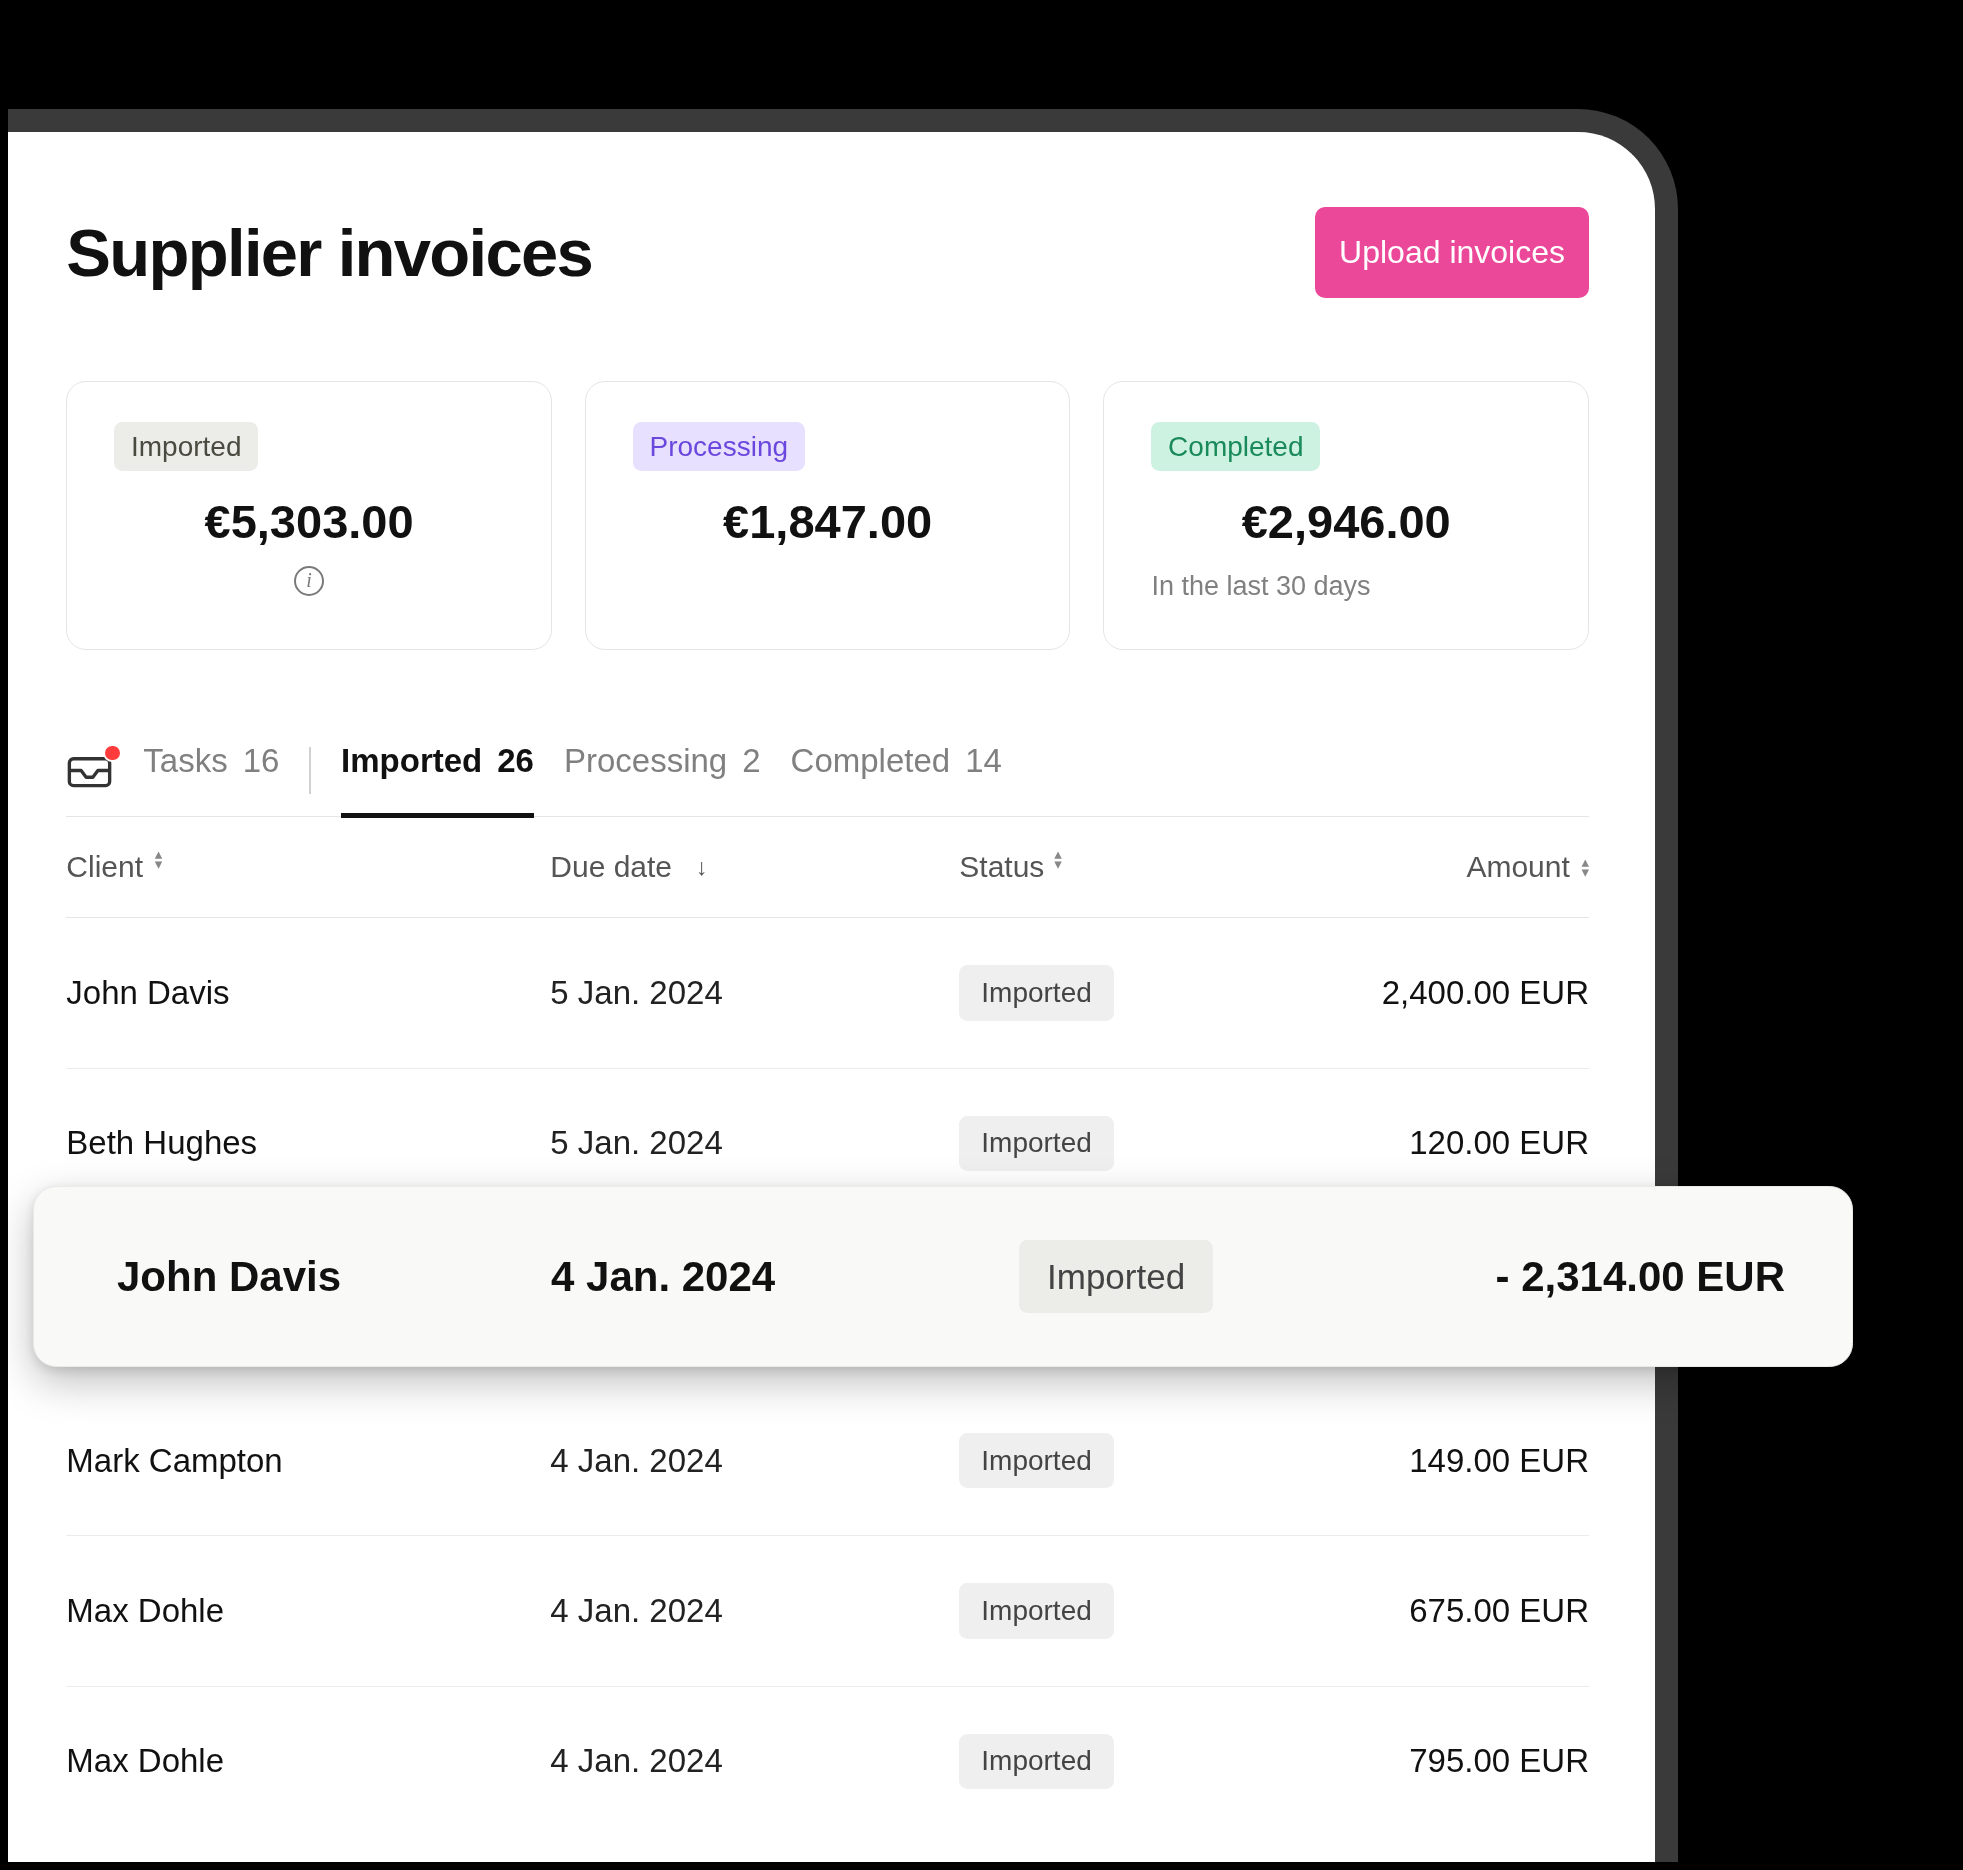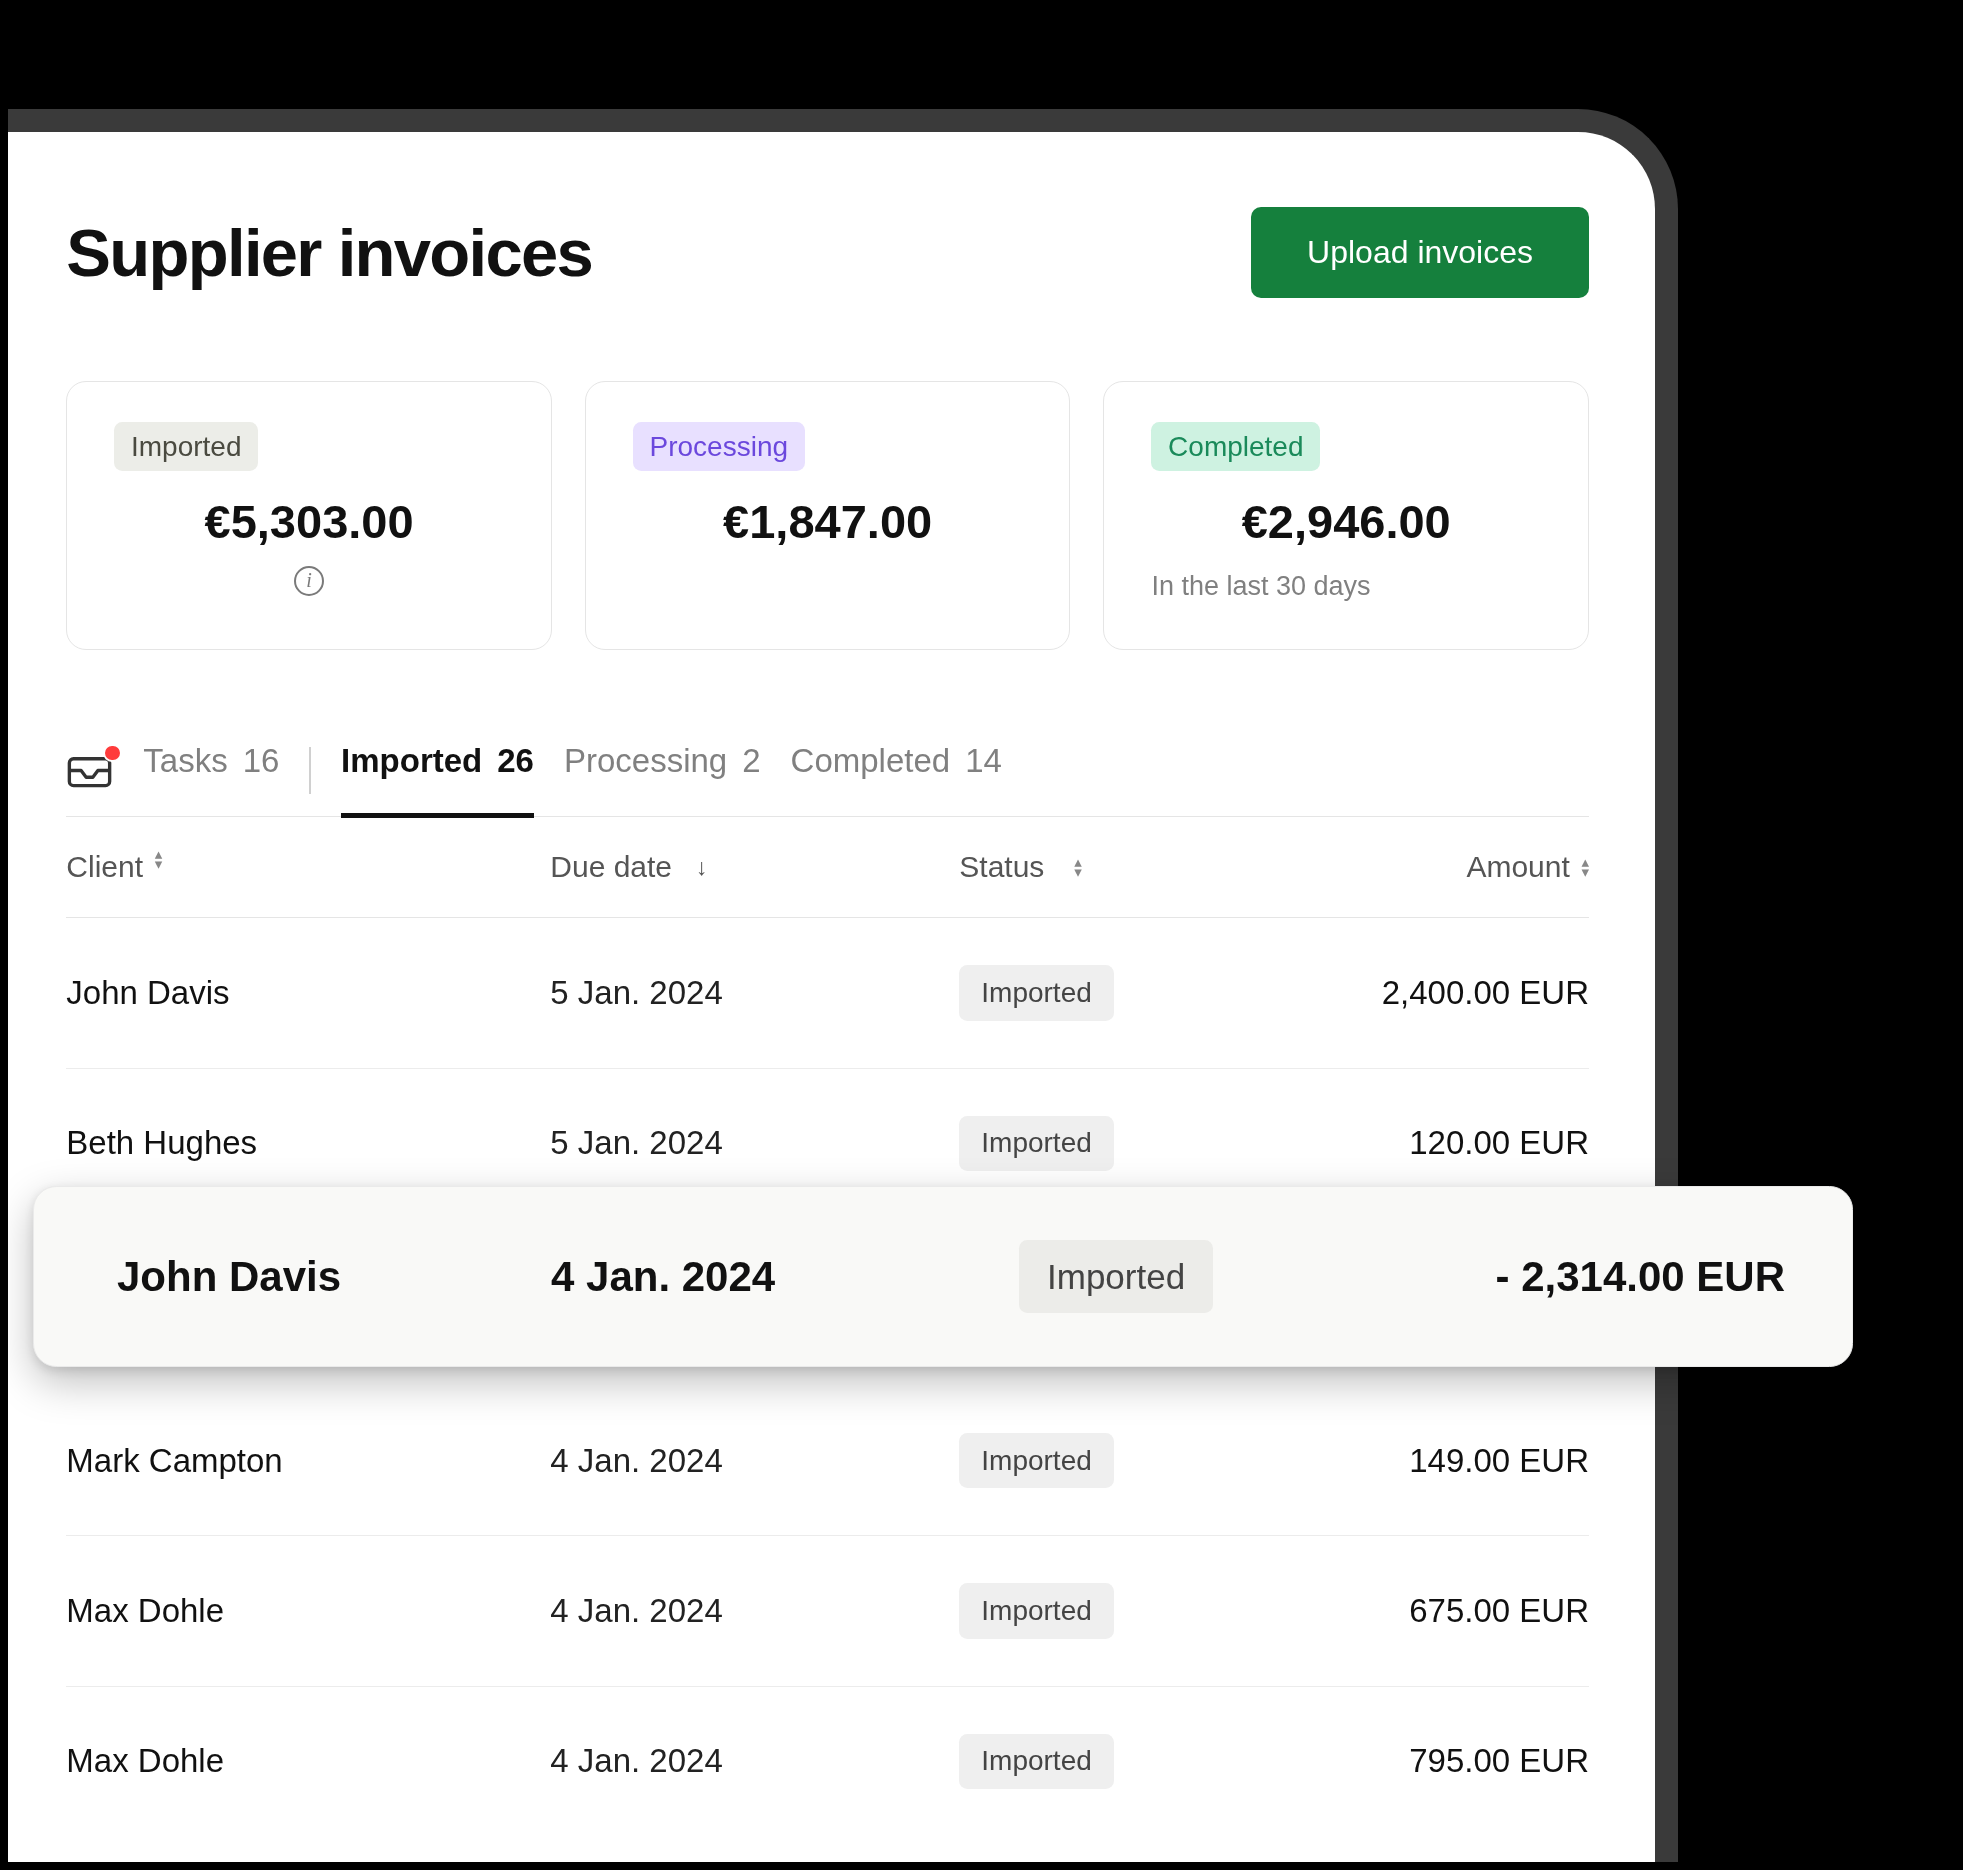--- a/index.html
+++ b/index.html
@@ -43,24 +43,24 @@
       align-items: center;
       margin-bottom: 83px;
     }
     .page-title {
       font-size: 67px;
       font-weight: 700;
       letter-spacing: -1.7px;
       color: #111;
     }
     .upload-btn {
-      background: #15803d;
+      background: #ec4899;
       color: #fff;
       border: none;
-      padding: 27px 56px;
+      padding: 27px 24px;
       font-size: 32px;
       font-weight: 500;
       border-radius: 10px;
       cursor: pointer;
     }
     .cards-row {
       display: flex;
       gap: 33px;
       margin-bottom: 75px;
     }
@@ -159,21 +159,21 @@
     .table-header {
       display: flex;
       padding: 33px 0 33px 0;
       border-bottom: 1.7px solid #e5e5e5;
       font-size: 30px;
       color: #555;
       font-weight: 500;
     }
     .col-client { flex: 0 0 484px; display:flex; gap:11.7px;}
     .col-date   { flex: 0 0 409px; display:flex; align-items:center; gap:24px;}
-    .col-status { flex: 0 0 317px; display:flex; align-items:center; gap:30px;}
+    .col-status { flex: 0 0 317px; display:flex; align-items:flex-start; gap:10px;}
     .col-amount { flex: 1; text-align: right; display:flex; align-items:center; justify-content:flex-end; gap:11.7px;}
     .sort-icon {
       display: inline-flex;
       flex-direction: column;
       gap: 1.7px;
       font-size: 15px;
       line-height: 8.3px;
       color: #888;
     }
     .sort-down-icon {

